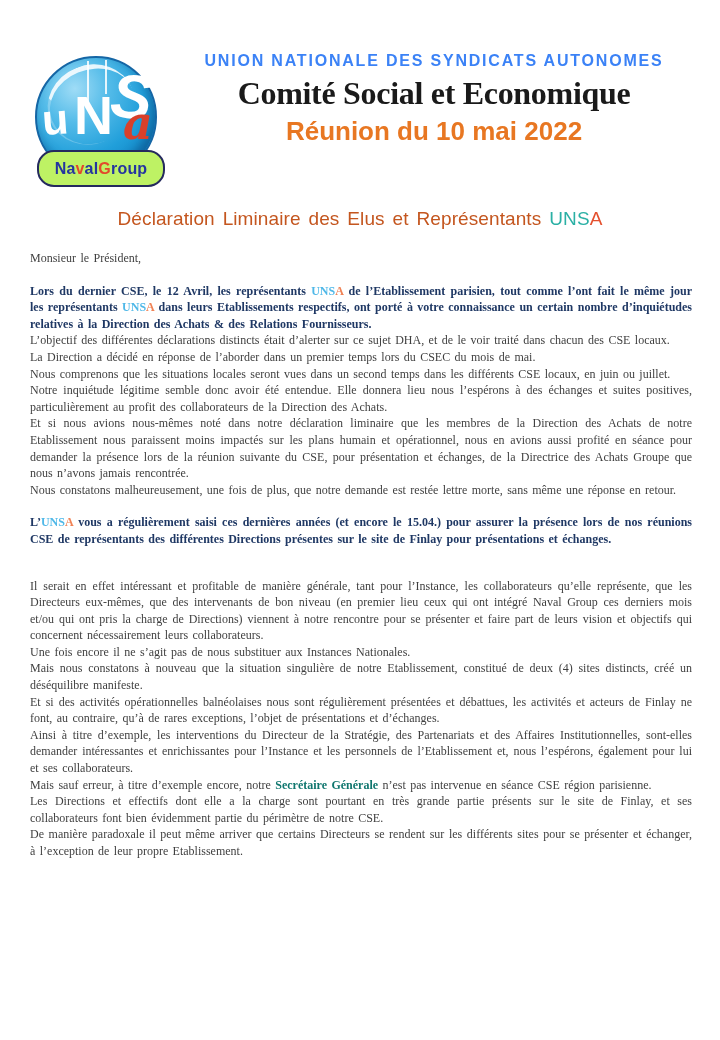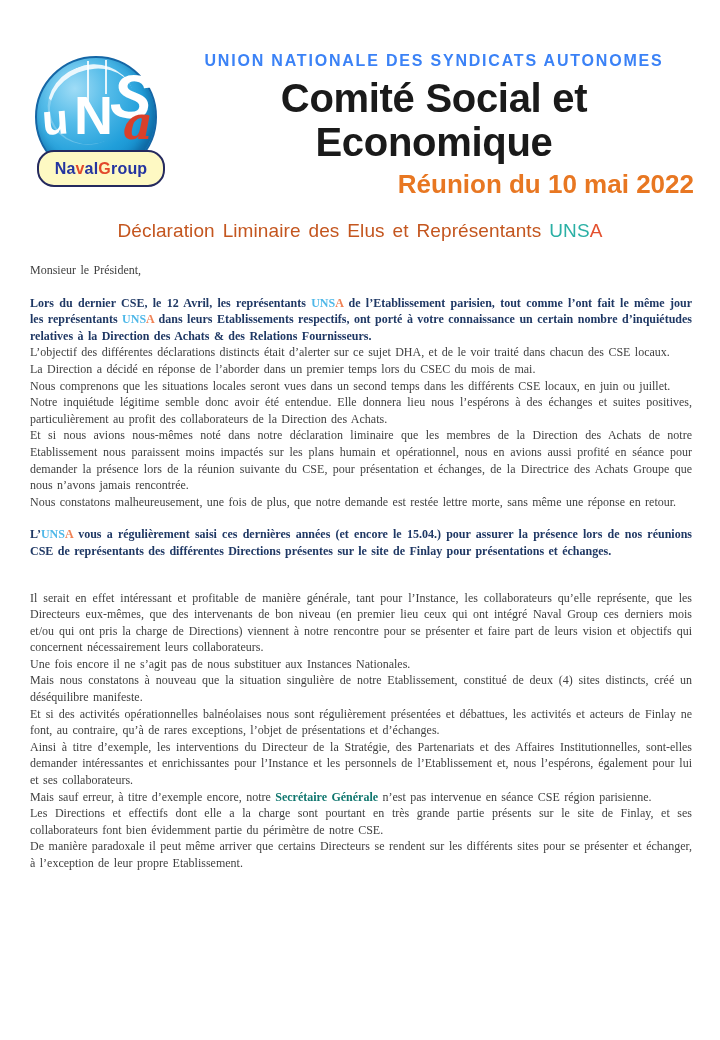--- a/index.html
+++ b/index.html
@@ -22,28 +22,28 @@
   }
   .vline{position:absolute;width:2px;background:rgba(255,255,255,.85);}
   .v1{left:50px;top:3px;height:42px;}
   .v2{left:68px;top:2px;height:34px;}
   .logo-letter{position:absolute;color:#ffffff;font-weight:bold;line-height:1;}
   .l-u{left:5px;top:40px;font-size:43px;transform:rotate(-4deg);}
   .l-n{left:37px;top:30px;font-size:54px;}
   .l-s{left:74px;top:8px;font-size:62px;font-style:italic;transform:rotate(6deg);}
   .l-a{left:86px;top:42px;font-size:46px;color:#d8402b;font-family:"DejaVu Serif",serif;font-style:italic;}
   .pill{
-    position:absolute;left:9px;top:100px;width:124px;height:33px;background:#fef9c3;
+    position:absolute;left:9px;top:100px;width:124px;height:33px;background:#bef264;
     border:2px solid #252a5e;border-radius:17px;display:flex;align-items:center;justify-content:center;
     font-weight:bold;font-size:16px;letter-spacing:.2px;z-index:2;
   }
   .header-text{flex:1;text-align:center;margin-left:4px;}
   .org-line{color:#3b82f6;font-weight:bold;font-size:16px;letter-spacing:1.8px;margin-top:2px;}
-  .main-title{color:#1a1a1a;font-weight:bold;font-size:40px;letter-spacing:-.3px;margin-top:6px;line-height:1.1;}
-  .meeting{color:#e87722;font-weight:bold;font-size:26px;margin-top:5px;text-align:right;}
+  .main-title{color:#1a1a1a;font-weight:bold;font-size:32px;letter-spacing:-.3px;margin-top:6px;line-height:1.1;font-family:Liberation Serif, serif;}
+  .meeting{color:#e87722;font-weight:bold;font-size:26px;margin-top:5px;}
   
   .doc-title{
     text-align:center;margin:20px 0 0 0;font-size:19px;font-weight:normal;
     color:#c4561f;word-spacing:2.5px;letter-spacing:.1px;
   }
   
   .doc-body{
     padding:20px 28px 0 30px;font-size:12px;line-height:16.6px;text-align:justify;
     color:#3f3f3f;word-spacing:1.4px;font-family:Liberation Serif, serif;
   }

